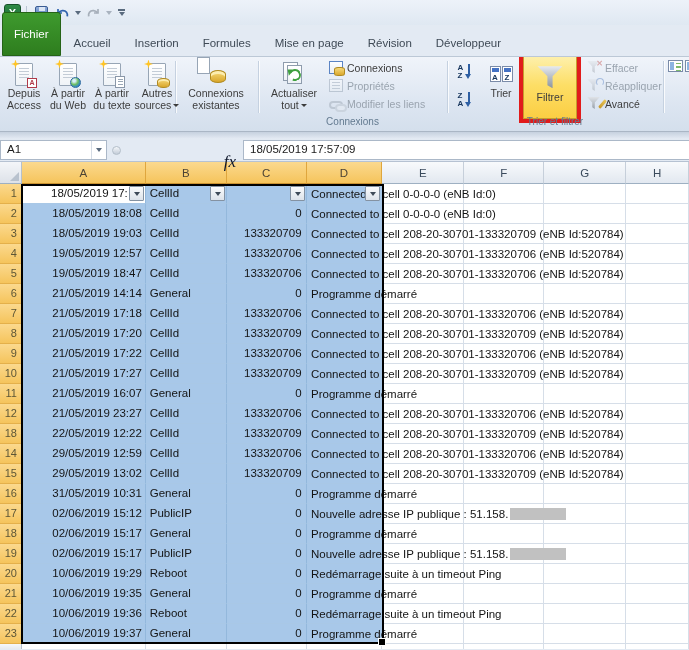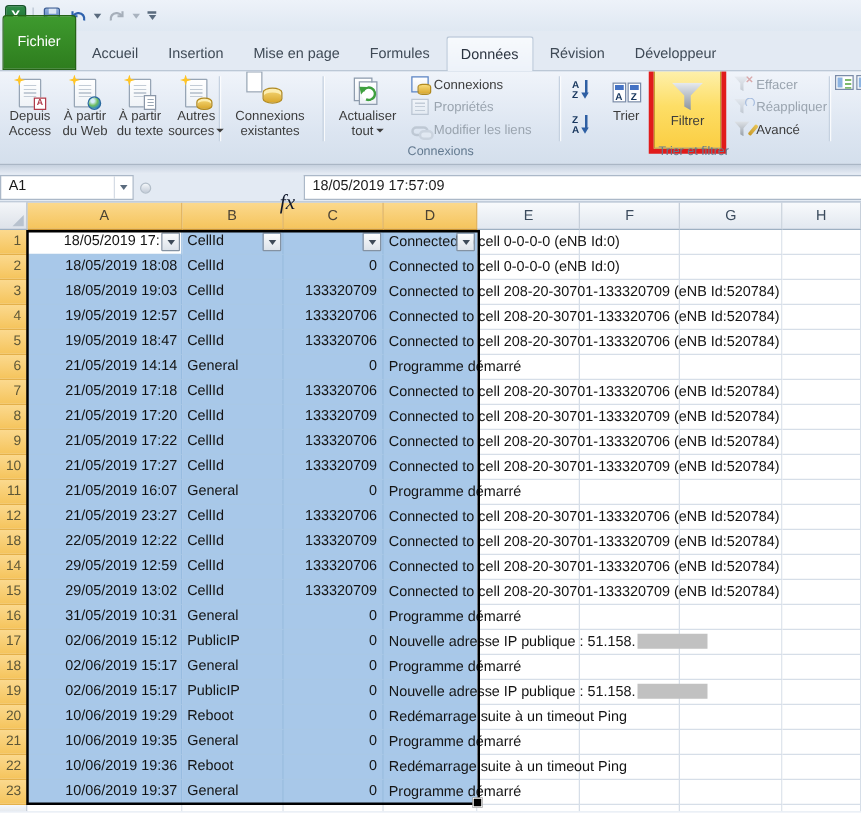--- a/index.html
+++ b/index.html
@@ -165,23 +165,22 @@
         <div class="bar"></div>
         <div class="qcaret" style="margin-left:0"></div>
       </div>
     </div>
   </div>
 
   <div class="tabstrip" id="tabstrip">
       <div class="tab tab-file" style="background: linear-gradient(rgb(62, 154, 46), rgb(46, 125, 30));">Fichier</div>
       <div class="tab">Accueil</div>
       <div class="tab">Insertion</div>
+      <div class="tab">Formules</div>
       <div class="tab">Mise en page</div>
-      <div class="tab">Formules</div>
-      <div class="tab tab-active">Données</div>
       <div class="tab">Révision</div>
       <div class="tab">Développeur</div>
     </div>
 
   <div class="ribbon">
     <div class="vsep" style="left:175px"></div>
     <div class="vsep" style="left:258px"></div>
     <div class="vsep" style="left:447px"></div>
     <div class="vsep" style="left:663px"></div>
 

